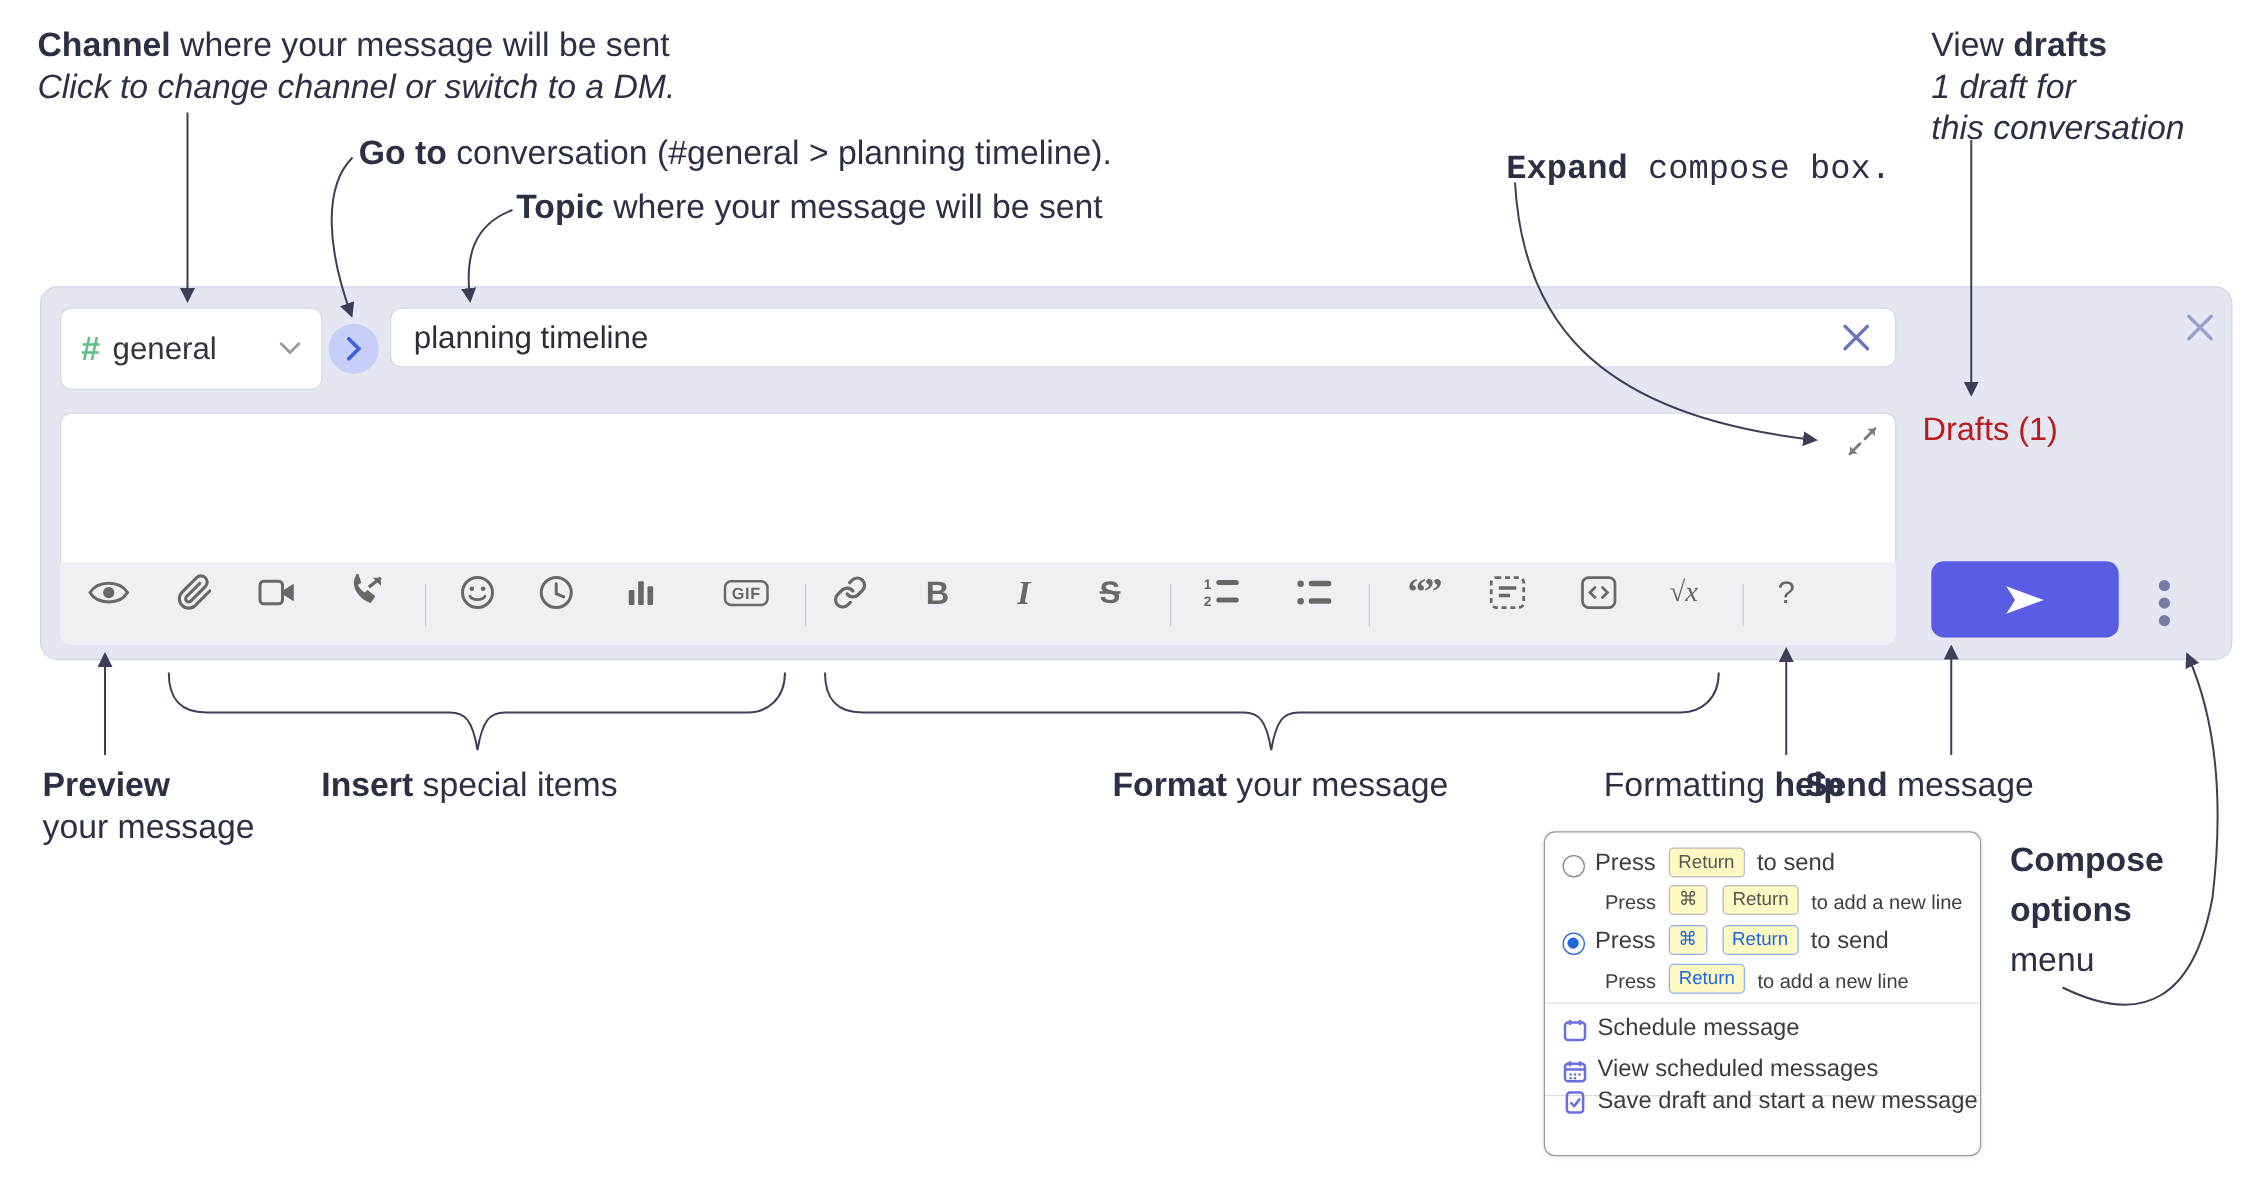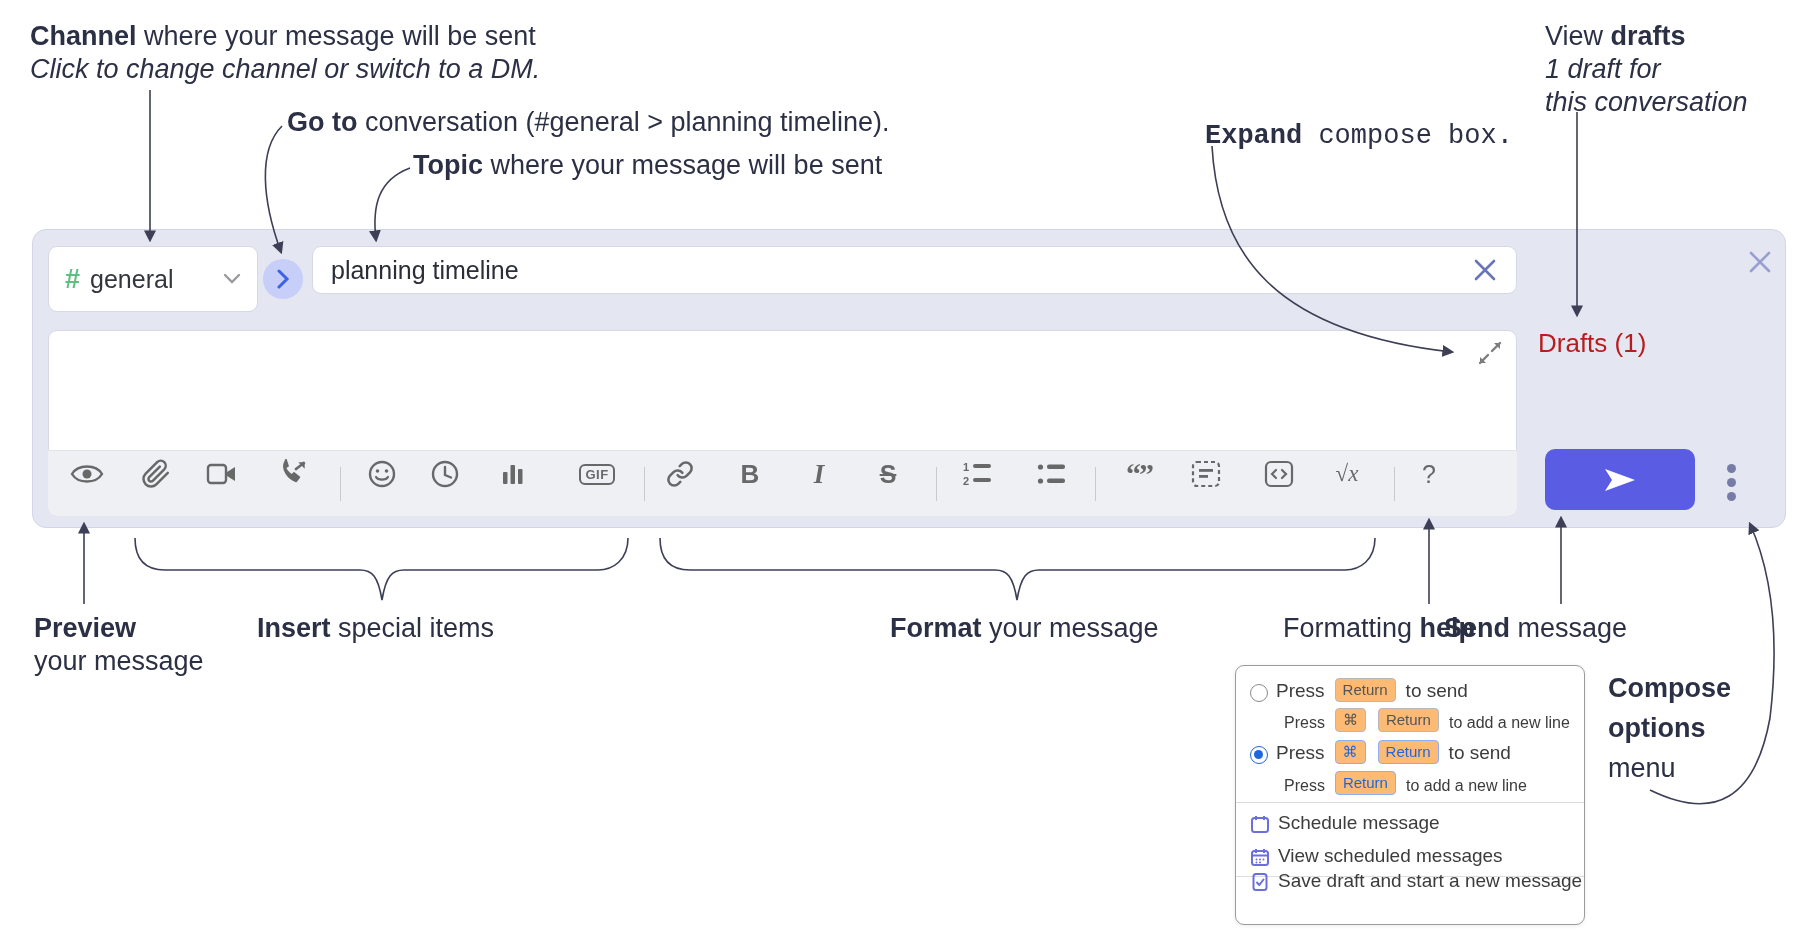--- a/index.html
+++ b/index.html
@@ -66,21 +66,21 @@
   #close-btn { position:absolute; left:1746px; top:248px; width:28px; height:28px; cursor:pointer; }
   #topic-clear { width:26px; height:26px; cursor:pointer; }
 
   
   #options-menu { position:absolute; left:1235px; top:665px; width:350px; height:260px; background:#fff;
                   border:1.5px solid #9b9b9b; border-radius:9px; box-shadow:0 1px 4px rgba(0,0,0,.08);
                   z-index:4; font-size:19px; color:#3c3c3c; }
   .menu-row { position:absolute; left:14px; display:flex; align-items:flex-end; gap:8px; white-space:nowrap; }
   .menu-sub { font-size:16px; color:#3c3c3c; }
   .key { display:inline-block; border:1px solid #b8b8b8; border-radius:4px; padding:0 7px;
-         font-size:15px; color:#555; line-height:22px; background:#fdba74; }
+         font-size:15px; color:#555; line-height:22px; background:#fef9c3; }
   .key.blue { border-color:#8cb1f2; color:#1e66dd; }
   .menu-row .key { margin:0 2px; }
   .radio { width:18px; height:18px; border-radius:50%; border:1.5px solid #8a8a8a; flex:0 0 auto; }
   .radio.sel { border-color:#1e66dd; position:relative; }
   .radio.sel::after { content:""; position:absolute; left:3px; top:3px; width:9px; height:9px;
                       border-radius:50%; background:#1e66dd; }
   .menu-div { position:absolute; left:0; width:100%; height:1px; background:#ddd; }
   .mi-icon { width:20px; height:20px; flex:0 0 auto; }
 </style>
 </head>

